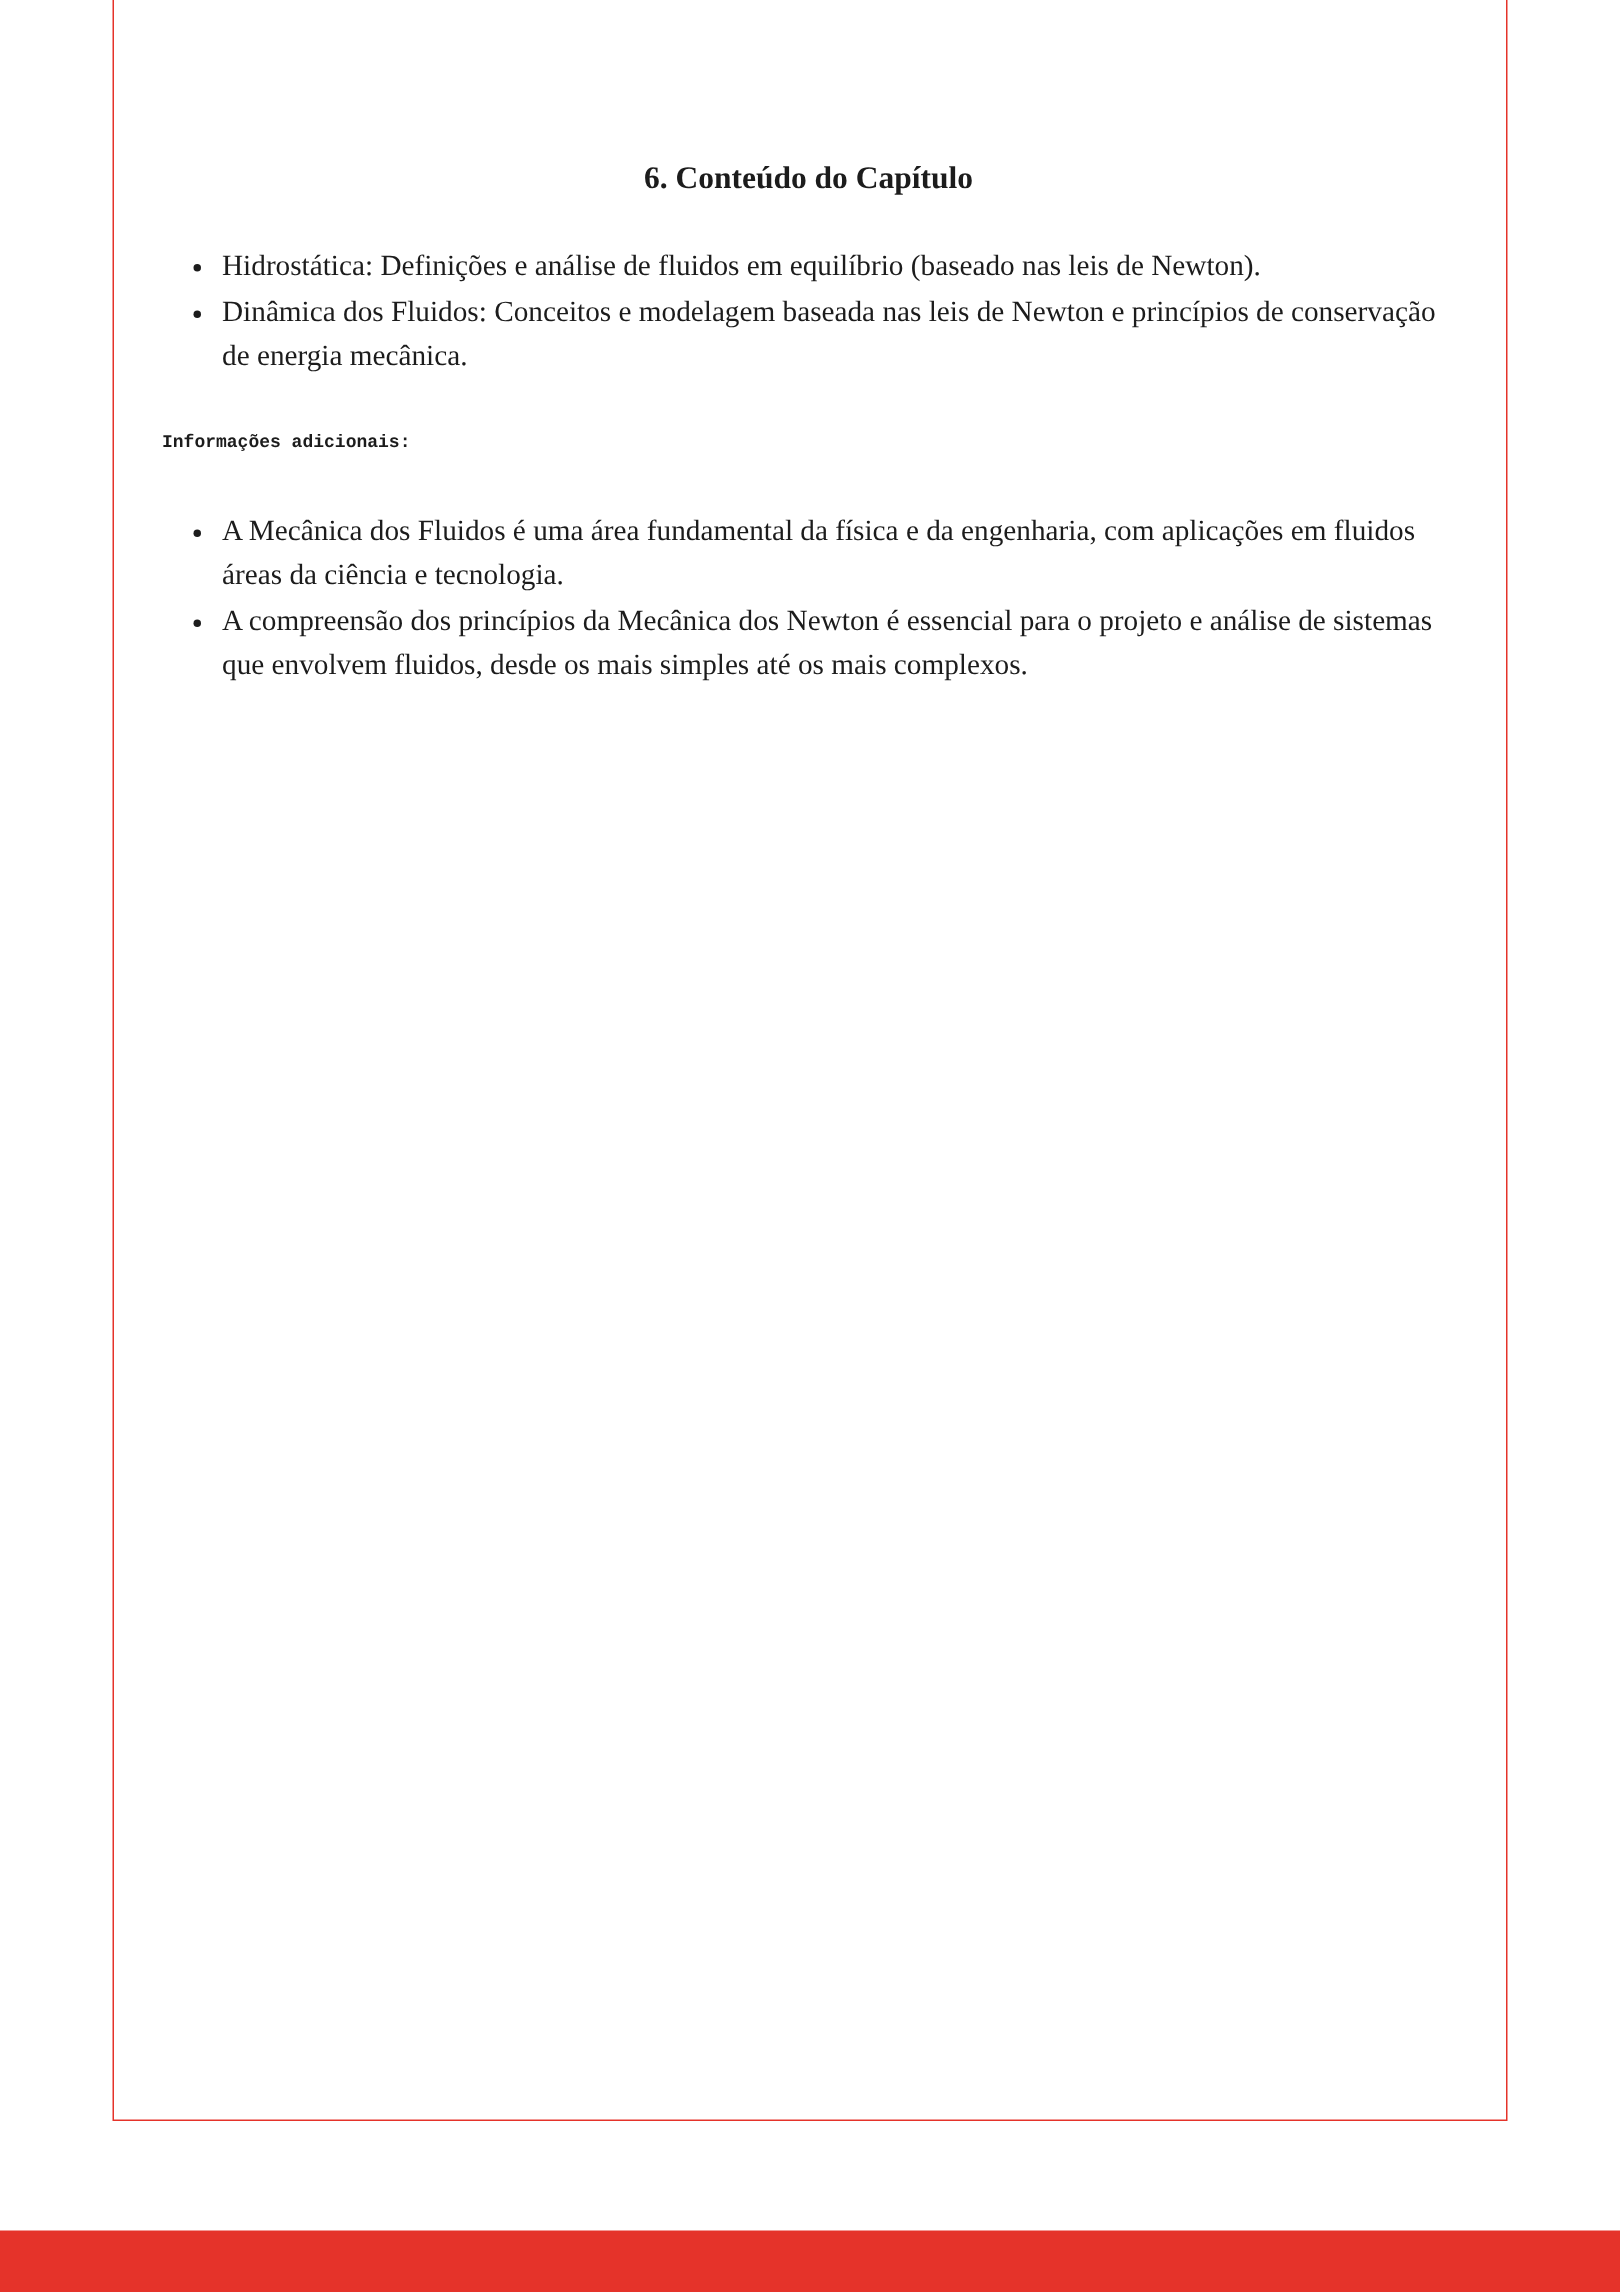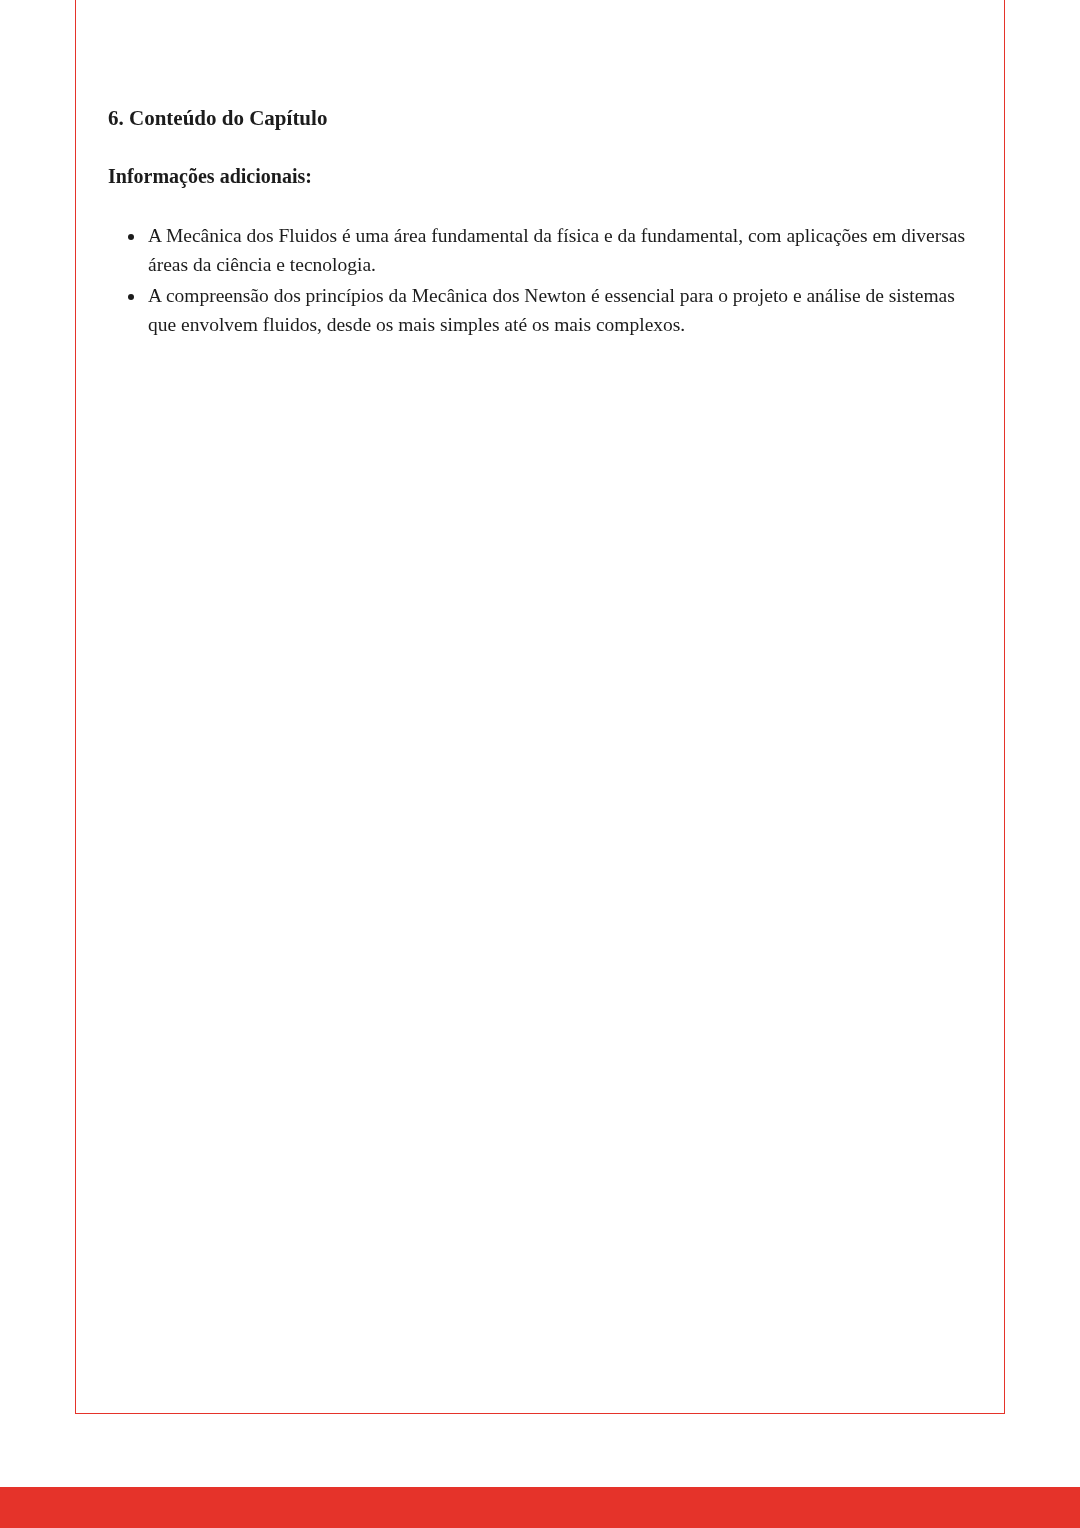--- a/index.html
+++ b/index.html
@@ -31,26 +31,28 @@
     top: 105px;
     width: 862px;
     font-size: 19.5px;
     line-height: 29px;
   }
   .section-heading {
     font-size: 21px;
     font-weight: bold;
     margin: 0 0 32px 0;
     line-height: 26px;
+    text-align: center;
   }
   .sub-heading {
-    font-size: 20px;
+    font-size: 12px;
     font-weight: bold;
     margin: 30px 0 32px 0;
     line-height: 26px;
+    font-family: Liberation Mono, monospace;
   }
   ul.bullet-list {
     margin: 0 0 28px 0;
     padding-left: 38px;
     list-style-type: disc;
   }
   ul.bullet-list li {
     margin: 0 0 2px 0;
     padding-left: 2px;
   }
@@ -65,23 +67,27 @@
 </style>
 </head>
 <body>
 
 <div class="page-frame"></div>
 
 <div class="content">
 
   <h2 class="section-heading">6. Conteúdo do Capítulo</h2>
 
+  <ul class="bullet-list">
+    <li>Hidrostática: Definições e análise de fluidos em equilíbrio (baseado nas leis de Newton).</li>
+    <li>Dinâmica dos Fluidos: Conceitos e modelagem baseada nas leis de Newton e princípios de conservação de energia mecânica.</li>
+  </ul>
 
   <h3 class="sub-heading">Informações adicionais:</h3>
 
   <ul class="bullet-list">
-    <li>A Mecânica dos Fluidos é uma área fundamental da física e da fundamental, com aplicações em diversas áreas da ciência e tecnologia.</li>
+    <li>A Mecânica dos Fluidos é uma área fundamental da física e da engenharia, com aplicações em fluidos áreas da ciência e tecnologia.</li>
     <li>A compreensão dos princípios da Mecânica dos Newton é essencial para o projeto e análise de sistemas que envolvem fluidos, desde os mais simples até os mais complexos.</li>
   </ul>
 
 </div>
 
 <div class="footer-bar"></div>
 
 </body></html>

